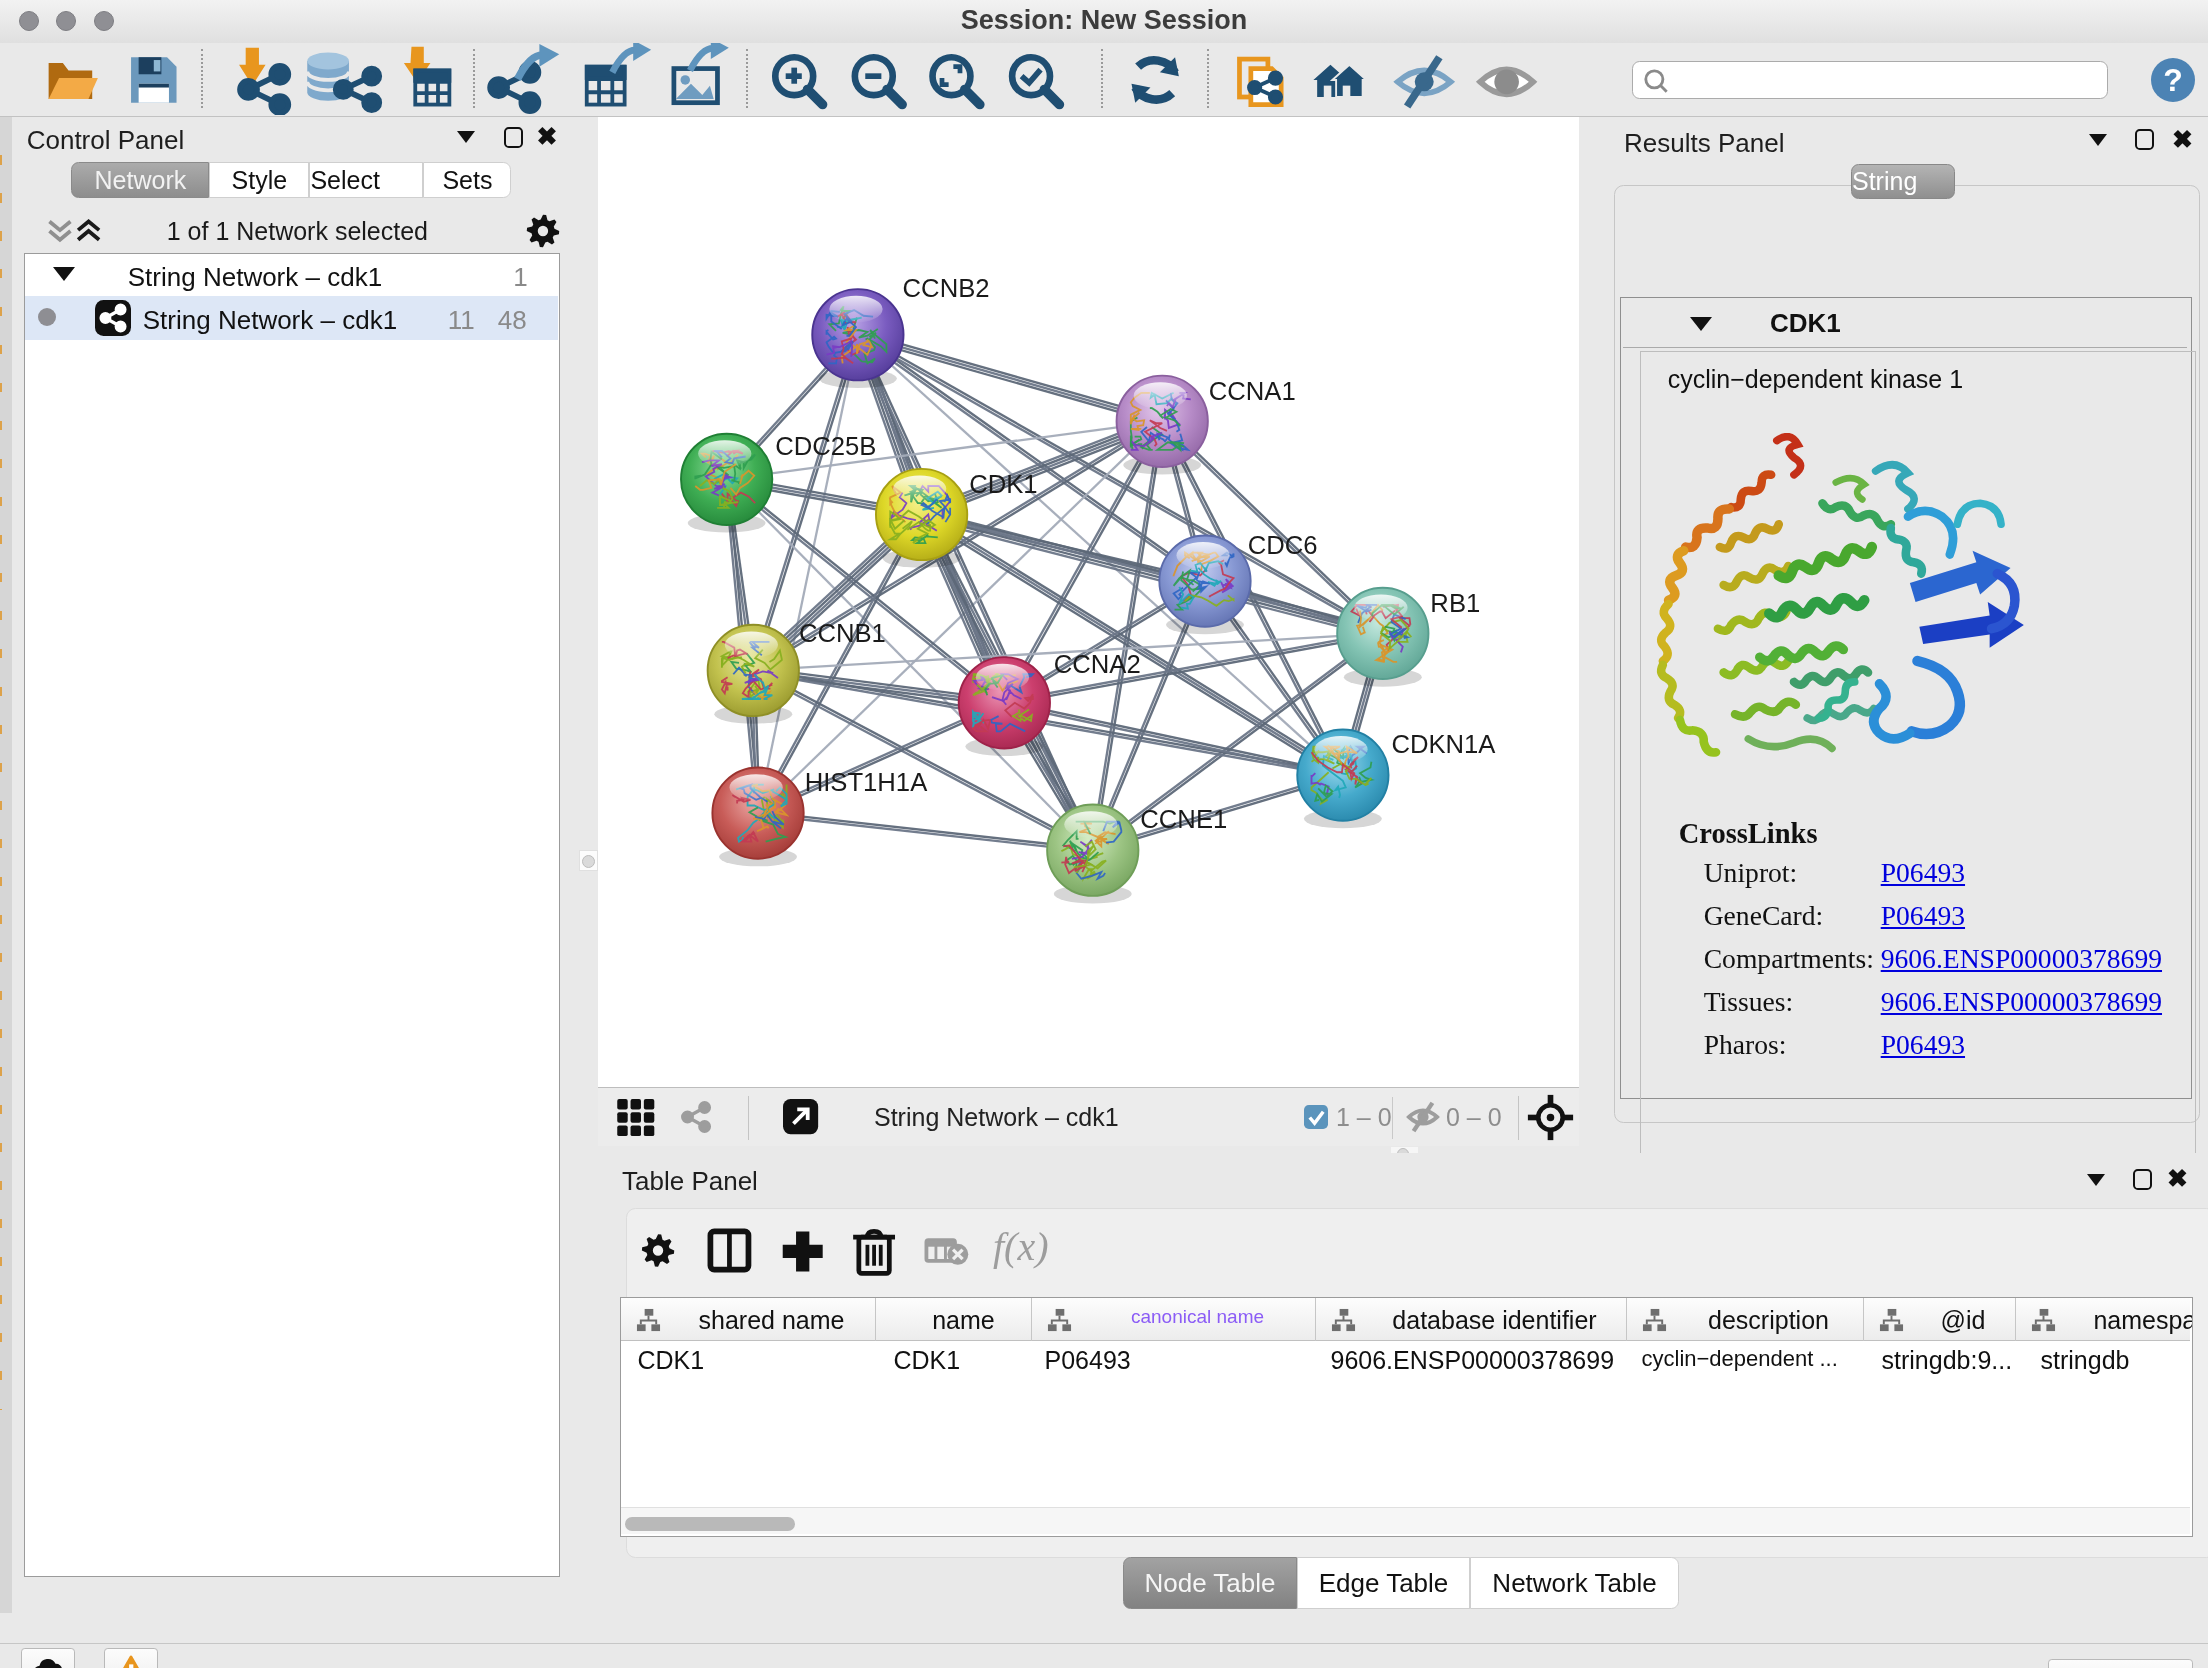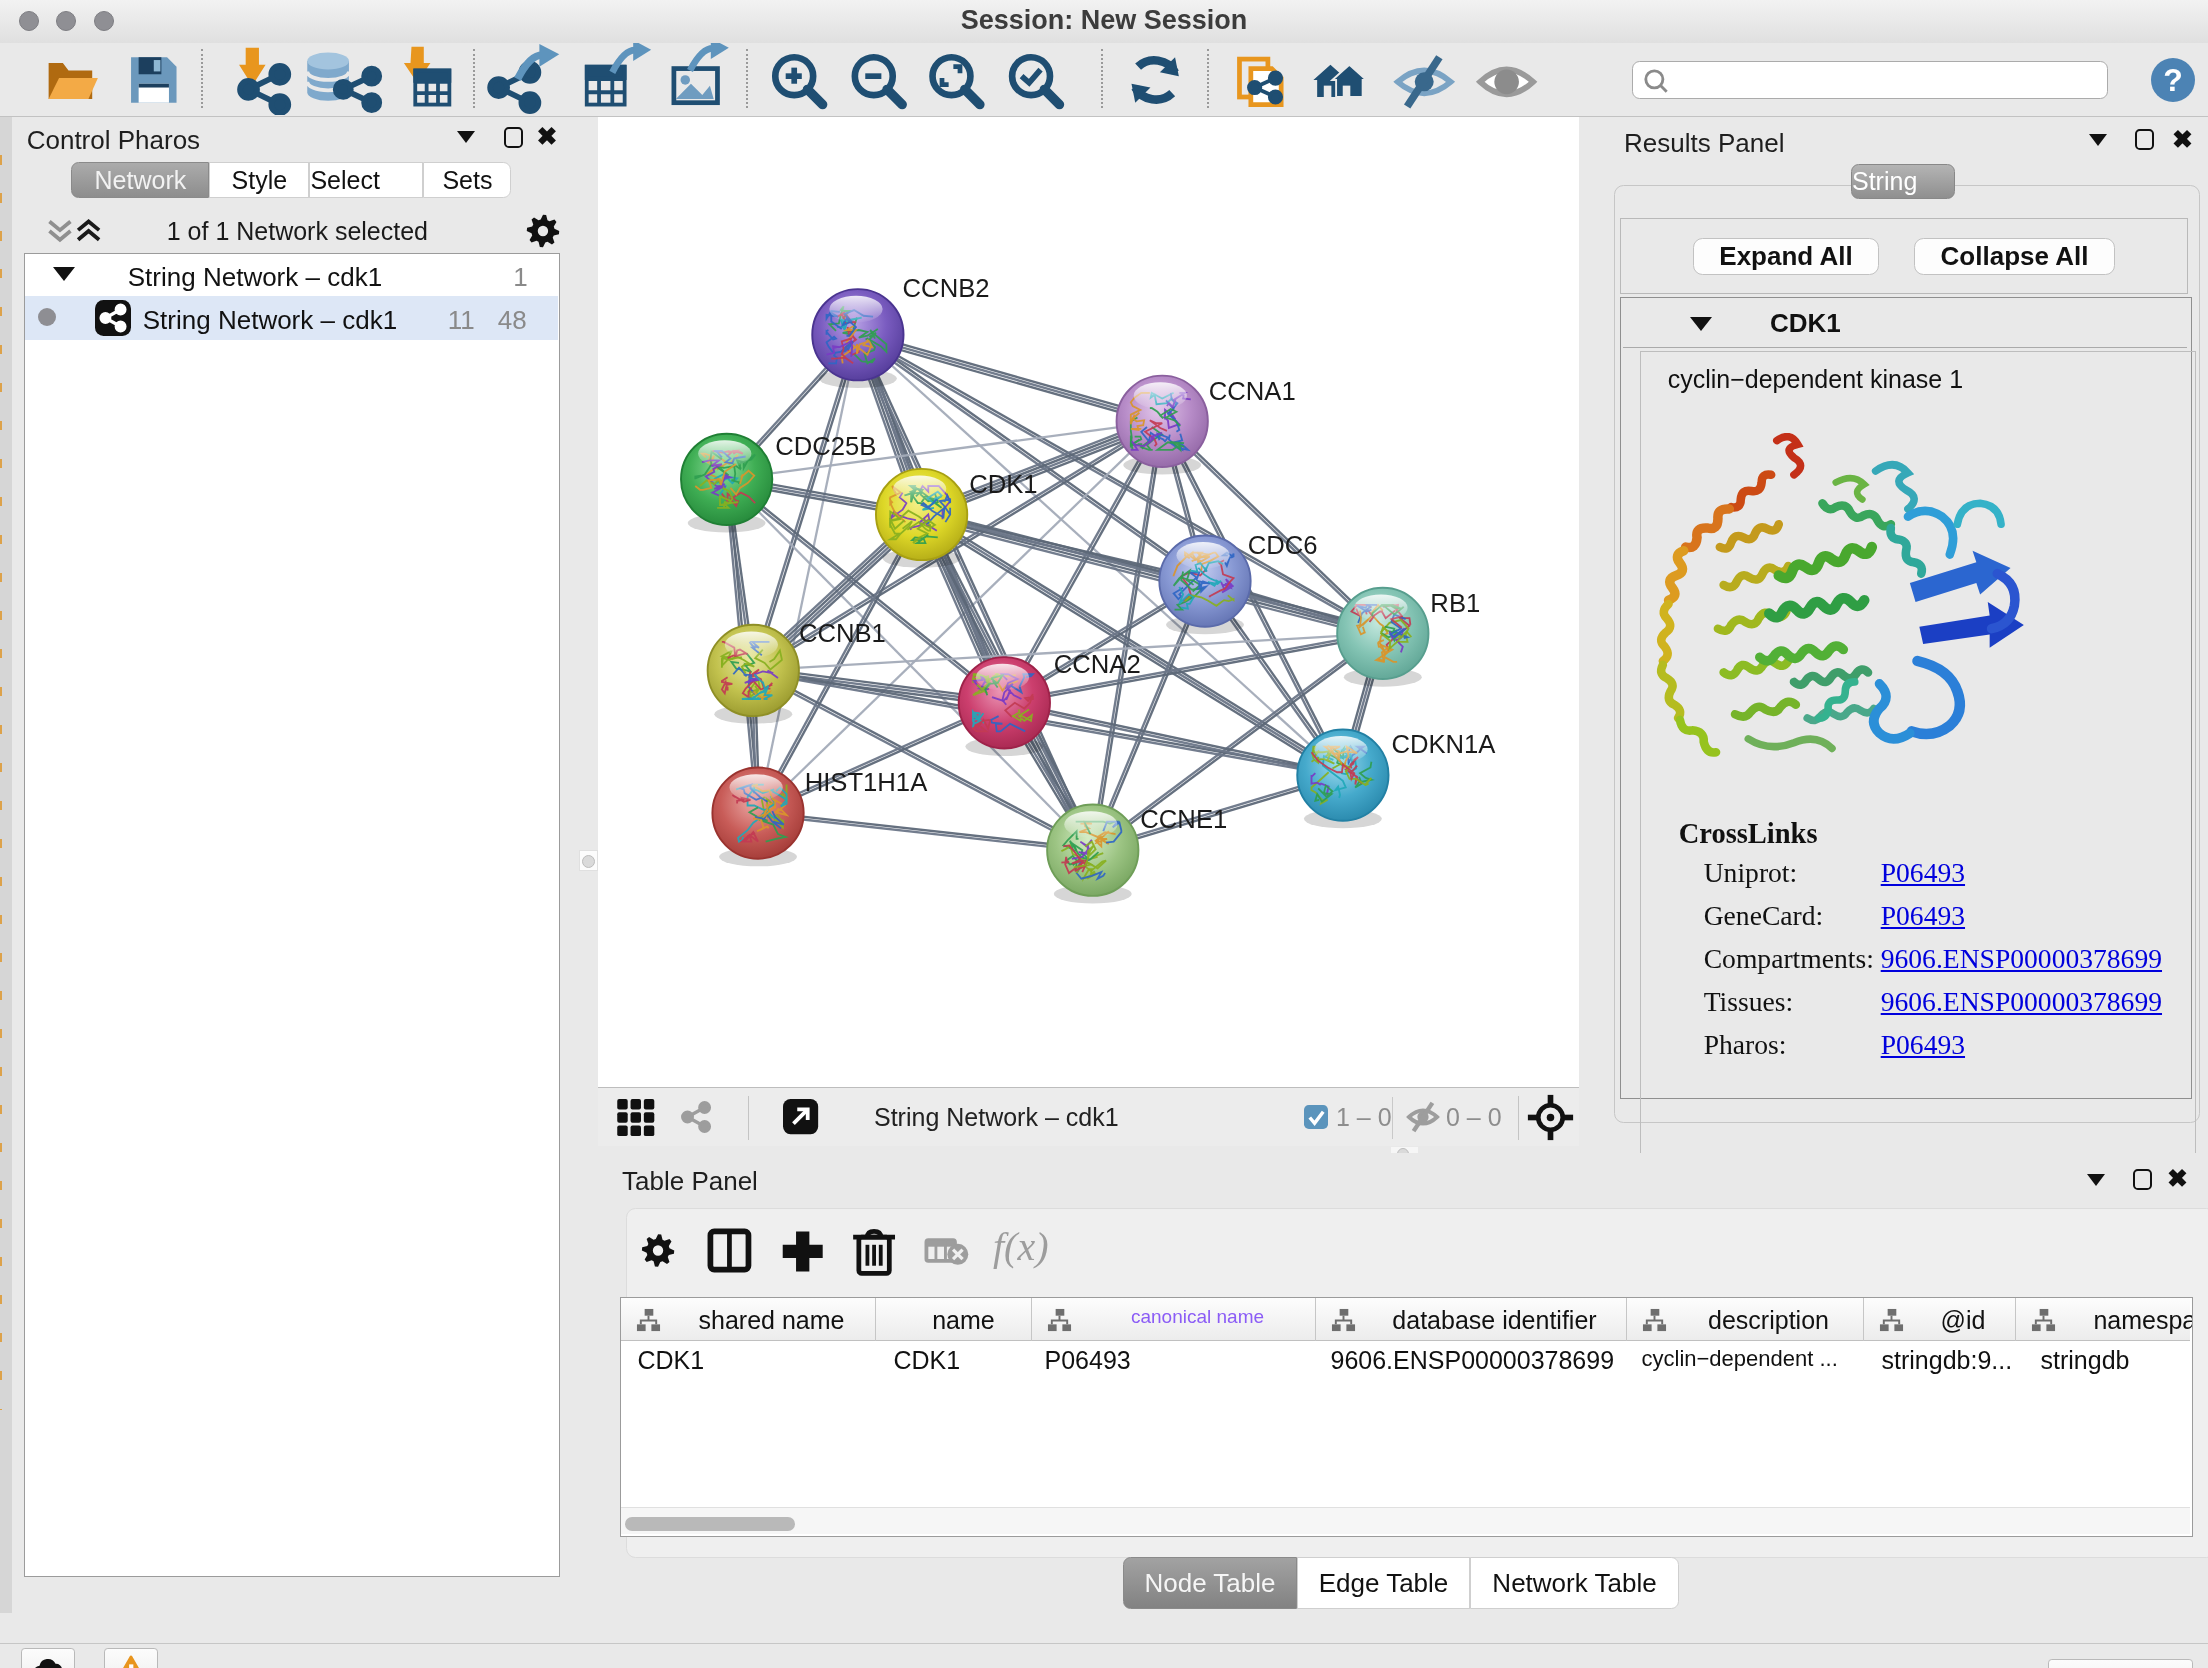--- a/index.html
+++ b/index.html
@@ -149,21 +149,21 @@
   </svg>
 
 <div class="abs" style="left:2151px;top:58px;width:44px;height:44px;border-radius:50%;background:#4c83b4;color:#fff;font-size:32px;font-weight:bold;text-align:center;line-height:44px;">?</div>
 
 <div class="abs" style="left:0;top:117px;width:12.4px;height:1496px;background:#d6d6d6;
  ">
 <div class="abs" style="left:0;top:38px;width:1.9px;height:1255px;background:repeating-linear-gradient(#dda24a 0 9.5px, #d6d6d6 9.5px 38px);"></div>
 </div>
 
 <div class="abs" style="left:12.4px;top:117px;width:561px;height:1496px;background:#e9e9e9;">
- <div class="paneltitle abs" style="left:14.3px;top:7.6px;">Control Pharos</div>
+ <div class="paneltitle abs" style="left:14.3px;top:7.6px;">Control Panel</div>
  <div class="ctl" style="left:445px;top:14.3px;">
       <div class="tri"></div>
     </div>
  <div class="abs sq" style="left:492px;top:9.5px;"></div>
  <div class="xx abs" style="left:524px;top:6.7px;">✖</div>
 
  <div class="abs" style="left:59px;top:45px;width:453px;height:36px;">
   <div class="abs" style="left:0;top:0;width:138px;height:36px;background:linear-gradient(#ababab,#8d8d8d);border:1px solid #8a8a8a;border-radius:7.6px 0 0 7.6px;color:#f2f2f2;text-align:center;font-size:25px;line-height:34px;">Network</div>
   <div class="abs" style="left:138px;top:0;width:100px;height:36px;background:#fff;border:1px solid #cfcfcf;color:#111;text-align:center;font-size:25px;line-height:34px;">Style</div>
   <div class="abs" style="left:238px;top:0;width:114px;height:36px;background:#fff;border:1px solid #cfcfcf;color:#111;text-align:left;font-size:25px;line-height:34px;">Select</div>
@@ -655,24 +655,20 @@
 <div class="abs" style="left:1580px;top:117px;width:629px;height:1021px;background:#e9e9e9;">
  <div class="paneltitle abs" style="left:44px;top:10.5px;">Results Panel</div>
  <div class="ctl" style="left:509px;top:17px;">
       <div class="tri"></div>
     </div>
  <div class="abs sq" style="left:555px;top:12.4px;"></div>
  <div class="xx abs" style="left:592px;top:9.5px;">✖</div>
  <div class="abs" style="left:34px;top:68px;width:586px;height:938px;border:1.9px solid #c6c6c6;border-radius:9.5px;background:#e9e9e9;"></div>
  <div class="abs" style="left:271px;top:47px;width:104px;height:35px;background:linear-gradient(#b4b4b4,#8f8f8f);border:1px solid #888;border-radius:7.6px;color:#fff;font-size:25px;text-align:left;line-height:33px;">String</div>
 
- <div class="abs" style="left:40px;top:101px;width:568px;height:76px;border:1.9px solid #b9b9b9;background:#e9e9e9;">
-  <div class="abs" style="left:72px;top:19px;width:186px;height:37px;background:#fdfdfd;border:1.9px solid #c2c2c2;border-radius:9.5px;font-size:26px;font-weight:600;text-align:center;line-height:34px;color:#111;">Expand All</div>
-  <div class="abs" style="left:293px;top:19px;width:201px;height:37px;background:#fdfdfd;border:1.9px solid #c2c2c2;border-radius:9.5px;font-size:26px;font-weight:600;text-align:center;line-height:34px;color:#111;">Collapse All</div>
- </div>
 
  <div class="abs" style="left:40px;top:180px;width:572px;height:802px;border:1.9px solid #8f8f8f;background:#e9e9e9;">
   <div class="abs" style="left:1.9px;top:1.9px;width:564px;height:48px;border-bottom:1.9px solid #aaa;">
     <div class="abs" style="left:67px;top:17px;width:0;height:0;border-left:11.4px solid transparent;border-right:11.4px solid transparent;border-top:14.3px solid #111;"></div>
     <div class="abs" style="left:147px;top:8.6px;font-size:26px;font-weight:bold;color:#111;">CDK1</div>
   </div>
   <div class="abs" style="left:5.7px;top:53px;width:556px;height:928px;border:1.9px solid #bdbdbd;margin-left:13px;">
     <div class="abs" style="left:27px;top:13.3px;font-size:25px;color:#111;">cyclin−dependent kinase 1</div>
 
     <div class="abs" style="left:38px;top:466px;font-family:'Liberation Serif',serif;font-size:28.5px;font-weight:bold;color:#111;">CrossLinks</div>

